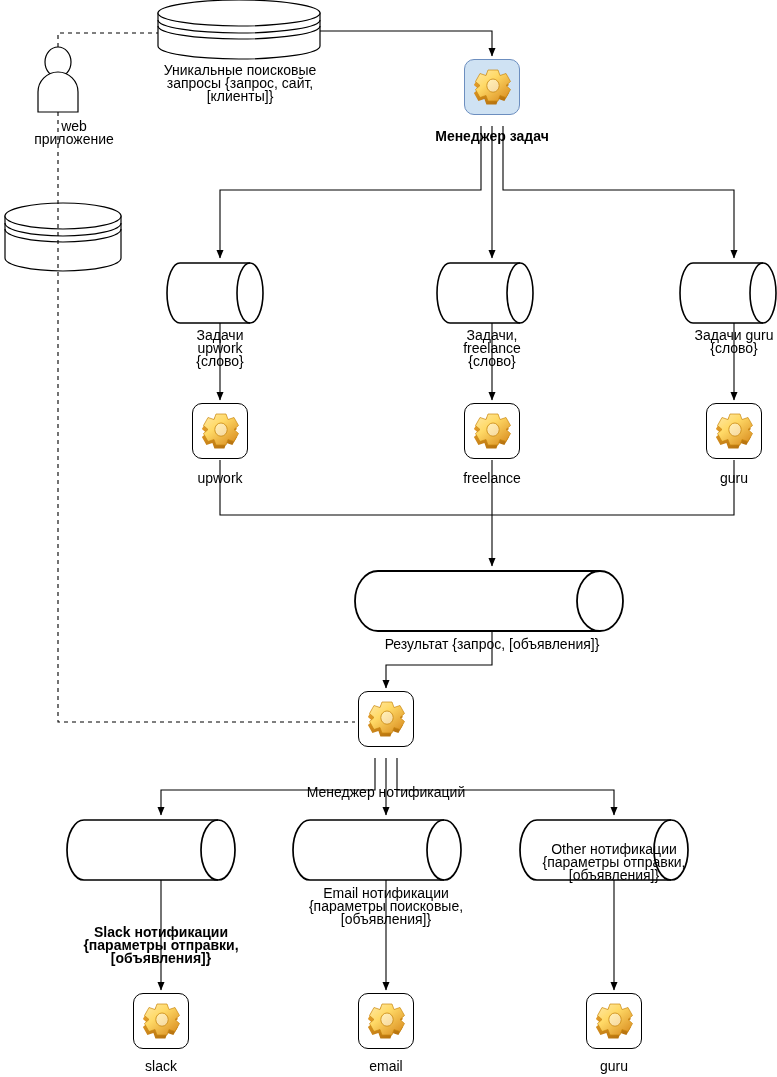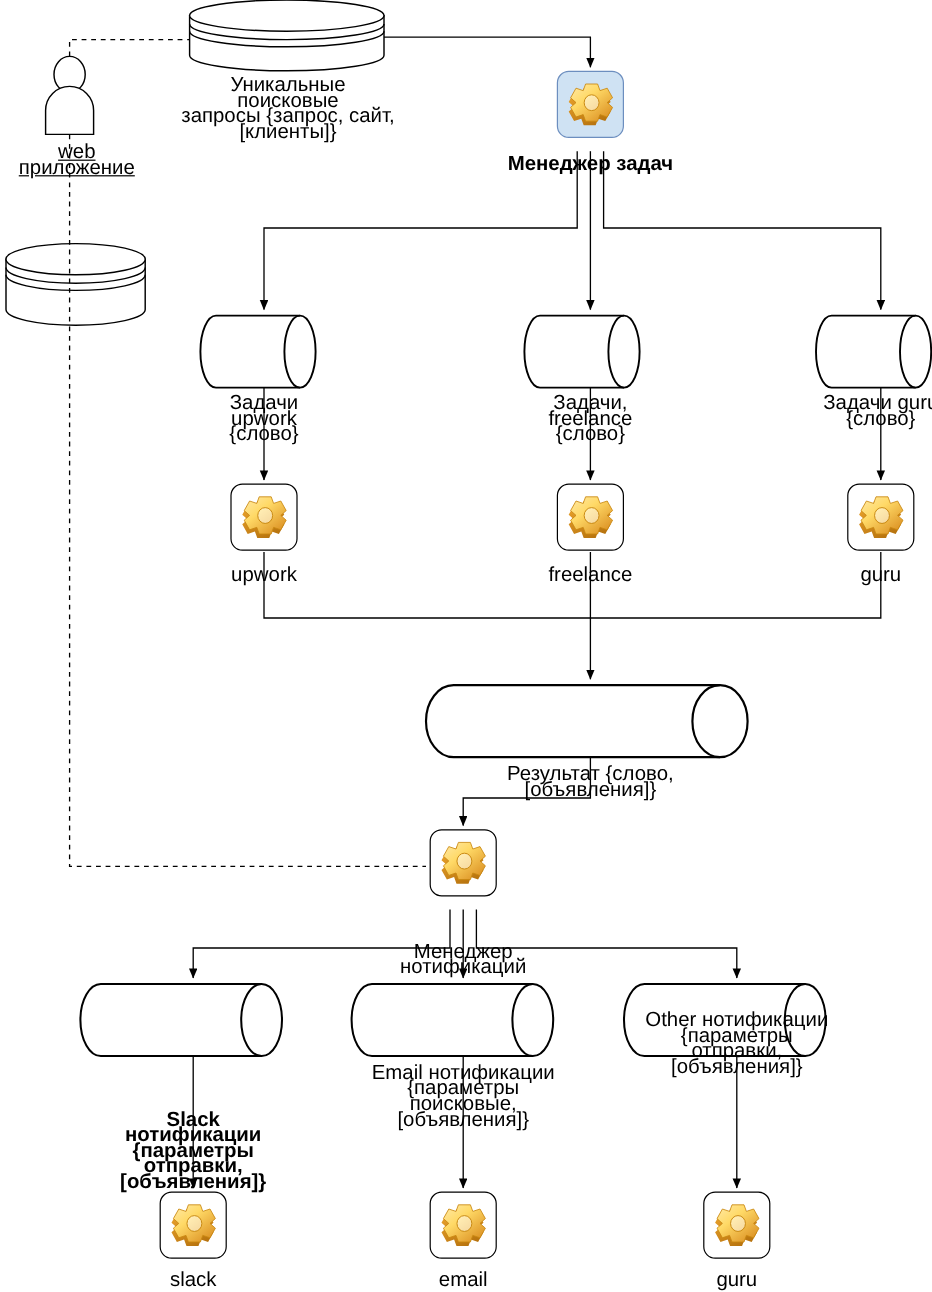--- a/index.html
+++ b/index.html
@@ -1,20 +1,20 @@
 <!DOCTYPE html>
 <html><head>
 <meta charset="utf-8">
 <style>
   html,body{margin:0;padding:0;background:#ffffff;}
   body{width:777px;height:1077px;position:relative;overflow:hidden;
        font-family:"Liberation Sans","DejaVu Sans",sans-serif;color:#000;}
   #canvas{position:absolute;left:0;top:0;width:777px;height:1077px;}
   .svg-layer{position:absolute;left:0;top:0;width:777px;height:1077px;pointer-events:none;}
-  .lbl{position:absolute;text-align:center;font-size:17px;line-height:13px;
+  .lbl{position:absolute;text-align:center;font-size:14px;line-height:13px;
        color:#000;white-space:pre-line;}
   .gearbox{position:absolute;width:56px;height:56px;border-radius:10px;
            box-sizing:border-box;}
   .gearbox.plain{border:1.3px solid #000;background:#ffffff;}
   .gearbox.blue{border:1.3px solid #6c8ebf;background:#cfe2f3;}
   .gearbox svg{position:absolute;left:4px;top:4px;}
 </style>
 </head>
 <body>
 
@@ -342,21 +342,21 @@
   <g>
     <path d="M-5,-18 L5,-18 L7,-12.5 L13,-14.5 L17.5,-6.5 L13,-2.5 L17.5,1.5
              L13,9.5 L7,7.5 L5,13 L-5,13 L-7,7.5 L-13,9.5 L-17.5,1.5
              L-13,-2.5 L-17.5,-6.5 L-13,-14.5 L-7,-12.5 z" fill="url(#gg)" stroke="#c8870f" stroke-width="0.7" stroke-linejoin="round"></path>
     <ellipse cx="0" cy="-2.4" rx="6.2" ry="6.6" fill="#ffffff" opacity="0.5"></ellipse>
     <ellipse cx="0" cy="-2.4" rx="6.2" ry="6.6" fill="none" stroke="#c8870f" stroke-width="0.8"></ellipse>
   </g>
 </svg>
     </div>
 
-  <div class="lbl" style="left:14px;top:120px;width:100px;text-decoration:underline;">web
+  <div class="lbl" style="left:24px;top:120px;width:100px;">web
 приложение</div>
 
   <div class="lbl" style="left:150px;top:64px;width:180px;">Уникальные поисковые
 запросы {запрос, сайт,
 [клиенты]}</div>
 
 
   <div class="lbl" style="left:422px;top:130px;width:140px;font-weight:bold;">Менеджер задач</div>
 
   <div class="lbl" style="left:170px;top:329px;width:100px;">Задачи
@@ -365,21 +365,21 @@
   <div class="lbl" style="left:442px;top:329px;width:100px;">Задачи,
 freelance
 {слово}</div>
   <div class="lbl" style="left:684px;top:329px;width:100px;">Задачи guru
 {слово}</div>
 
   <div class="lbl" style="left:170px;top:472px;width:100px;">upwork</div>
   <div class="lbl" style="left:442px;top:472px;width:100px;">freelance</div>
   <div class="lbl" style="left:684px;top:472px;width:100px;">guru</div>
 
-  <div class="lbl" style="left:372px;top:638px;width:240px;">Результат {слово, [объявления]}</div>
+  <div class="lbl" style="left:372px;top:638px;width:240px;">Результат {запрос, [объявления]}</div>
 
   <div class="lbl" style="left:306px;top:762px;width:160px;margin-top:24px;">Менеджер нотификаций</div>
 
   <div class="lbl" style="left:81px;top:926px;width:160px;font-weight:bold;">Slack нотификации
 {параметры отправки,
 [объявления]}</div>
   <div class="lbl" style="left:306px;top:887px;width:160px;">Email нотификации
 {параметры поисковые,
 [объявления]}</div>
   <div class="lbl" style="left:534px;top:843px;width:160px;">Other нотификации

